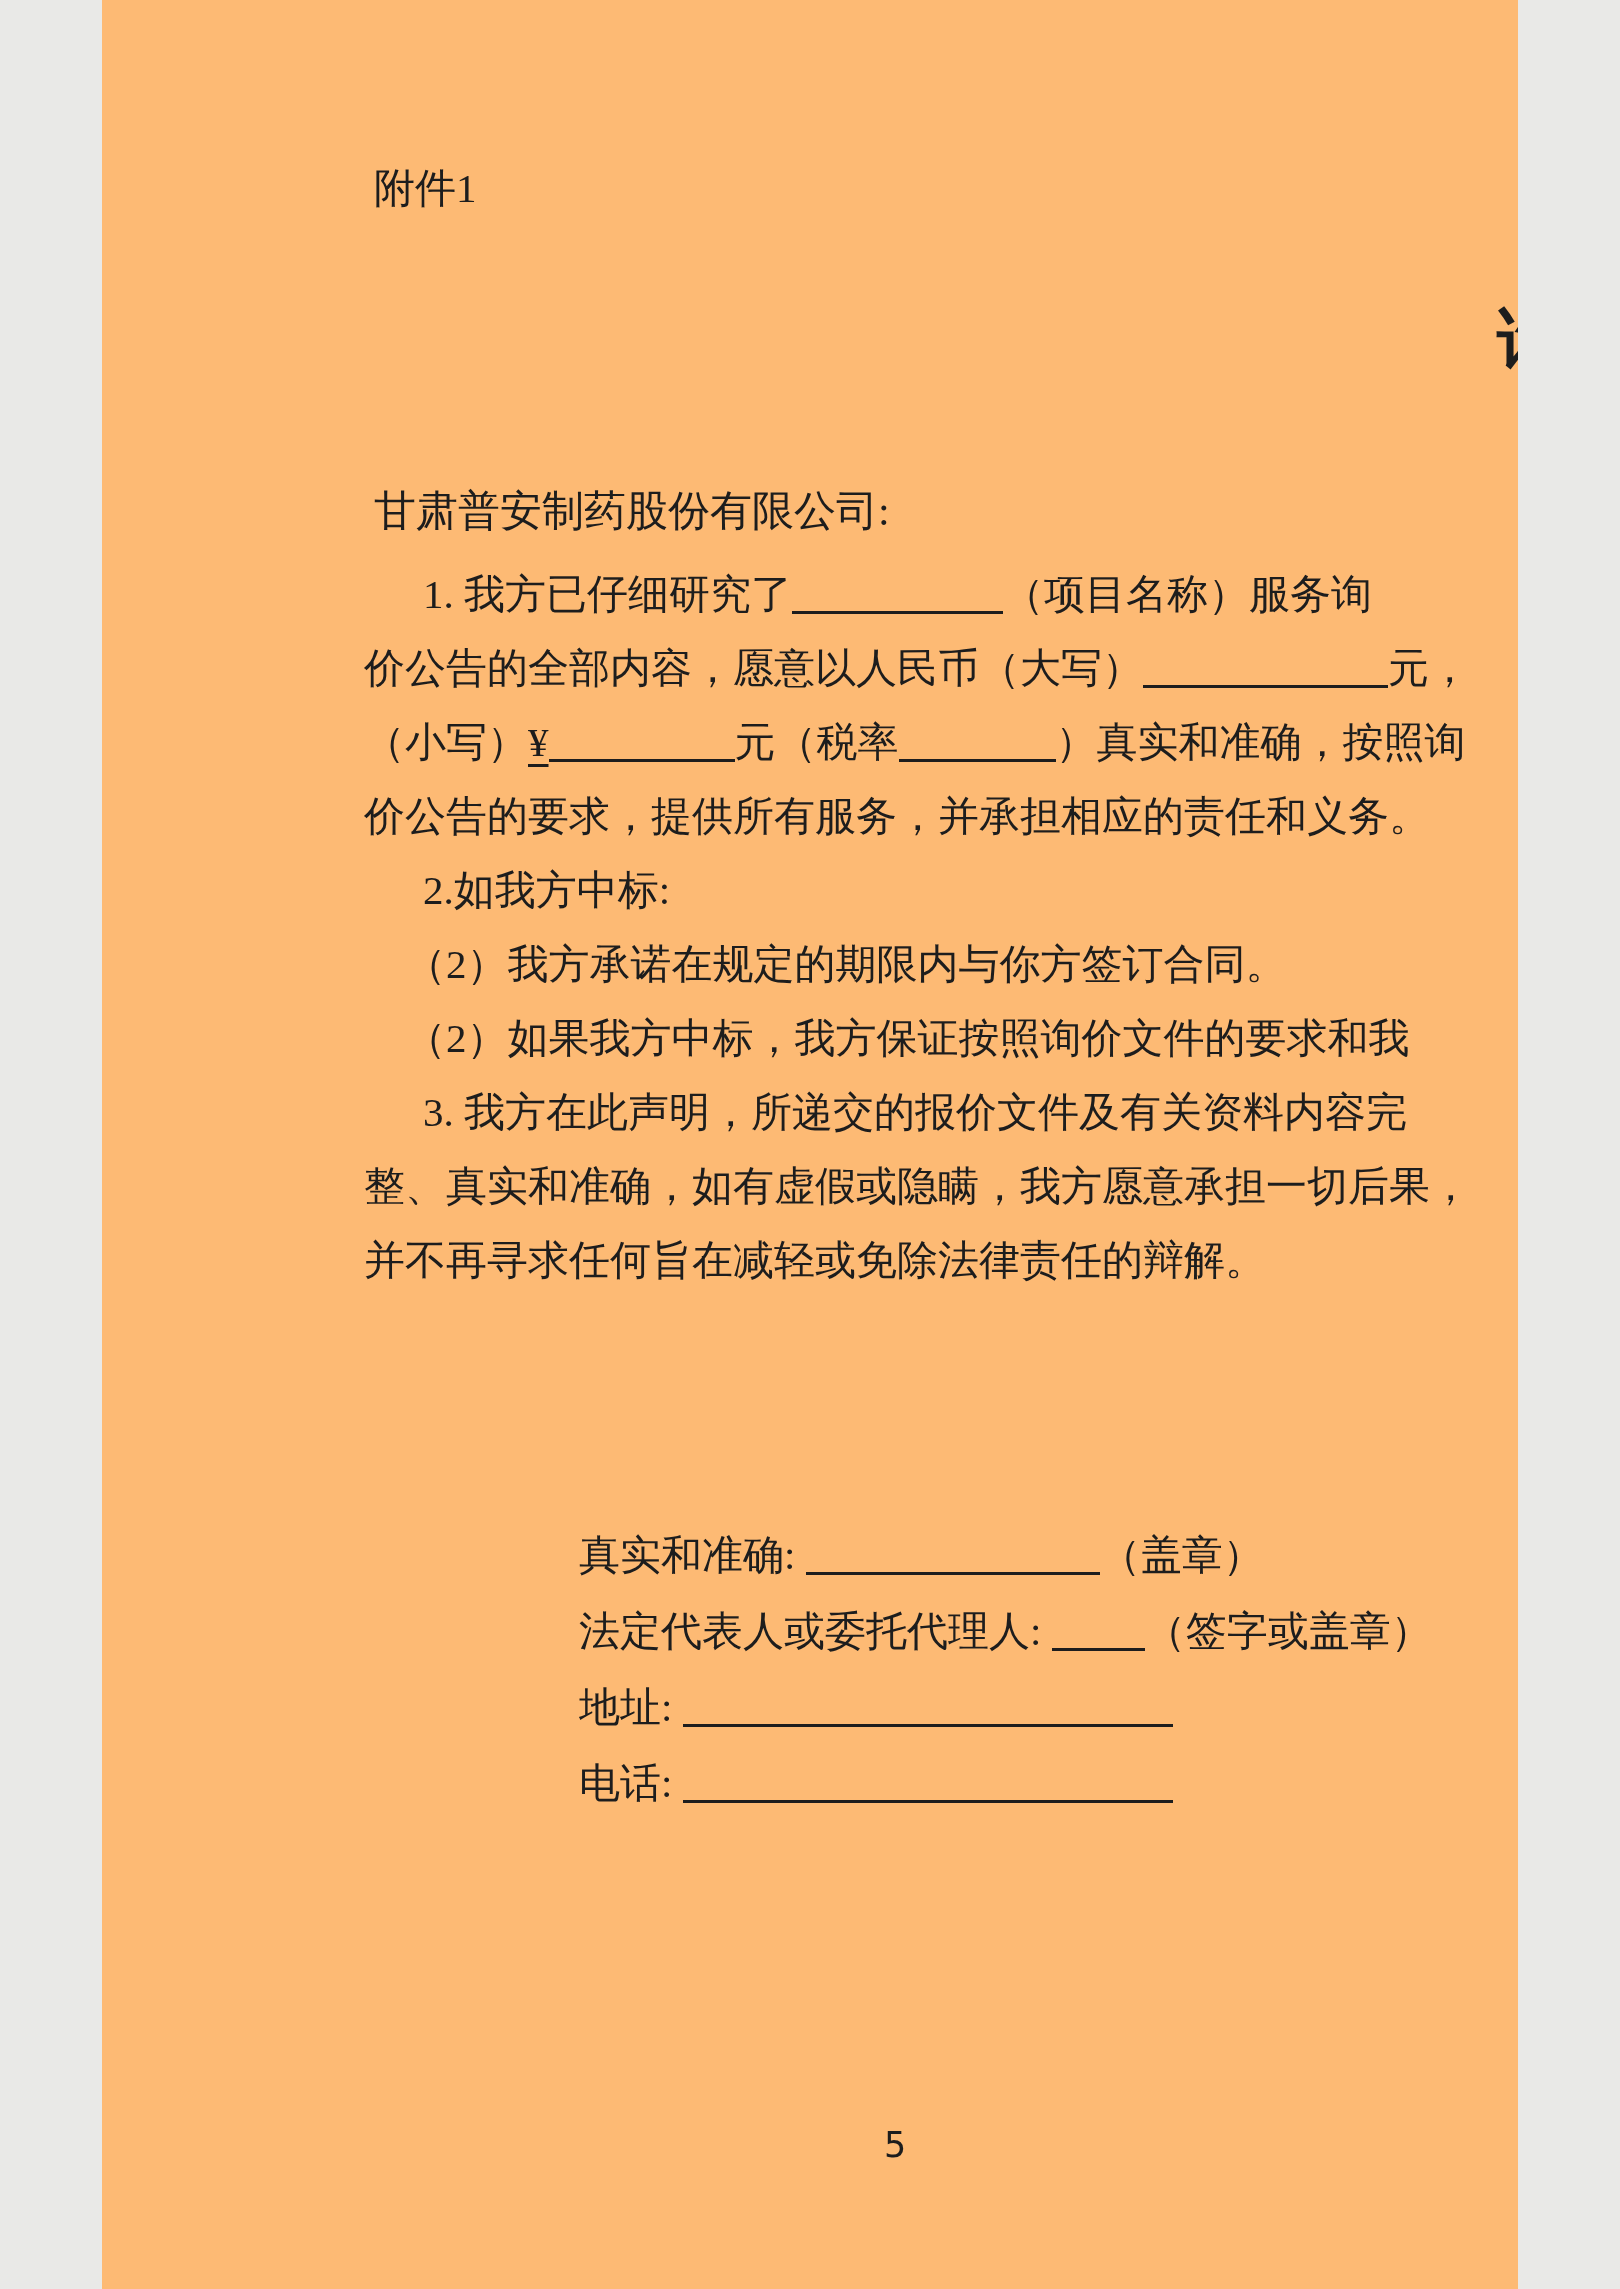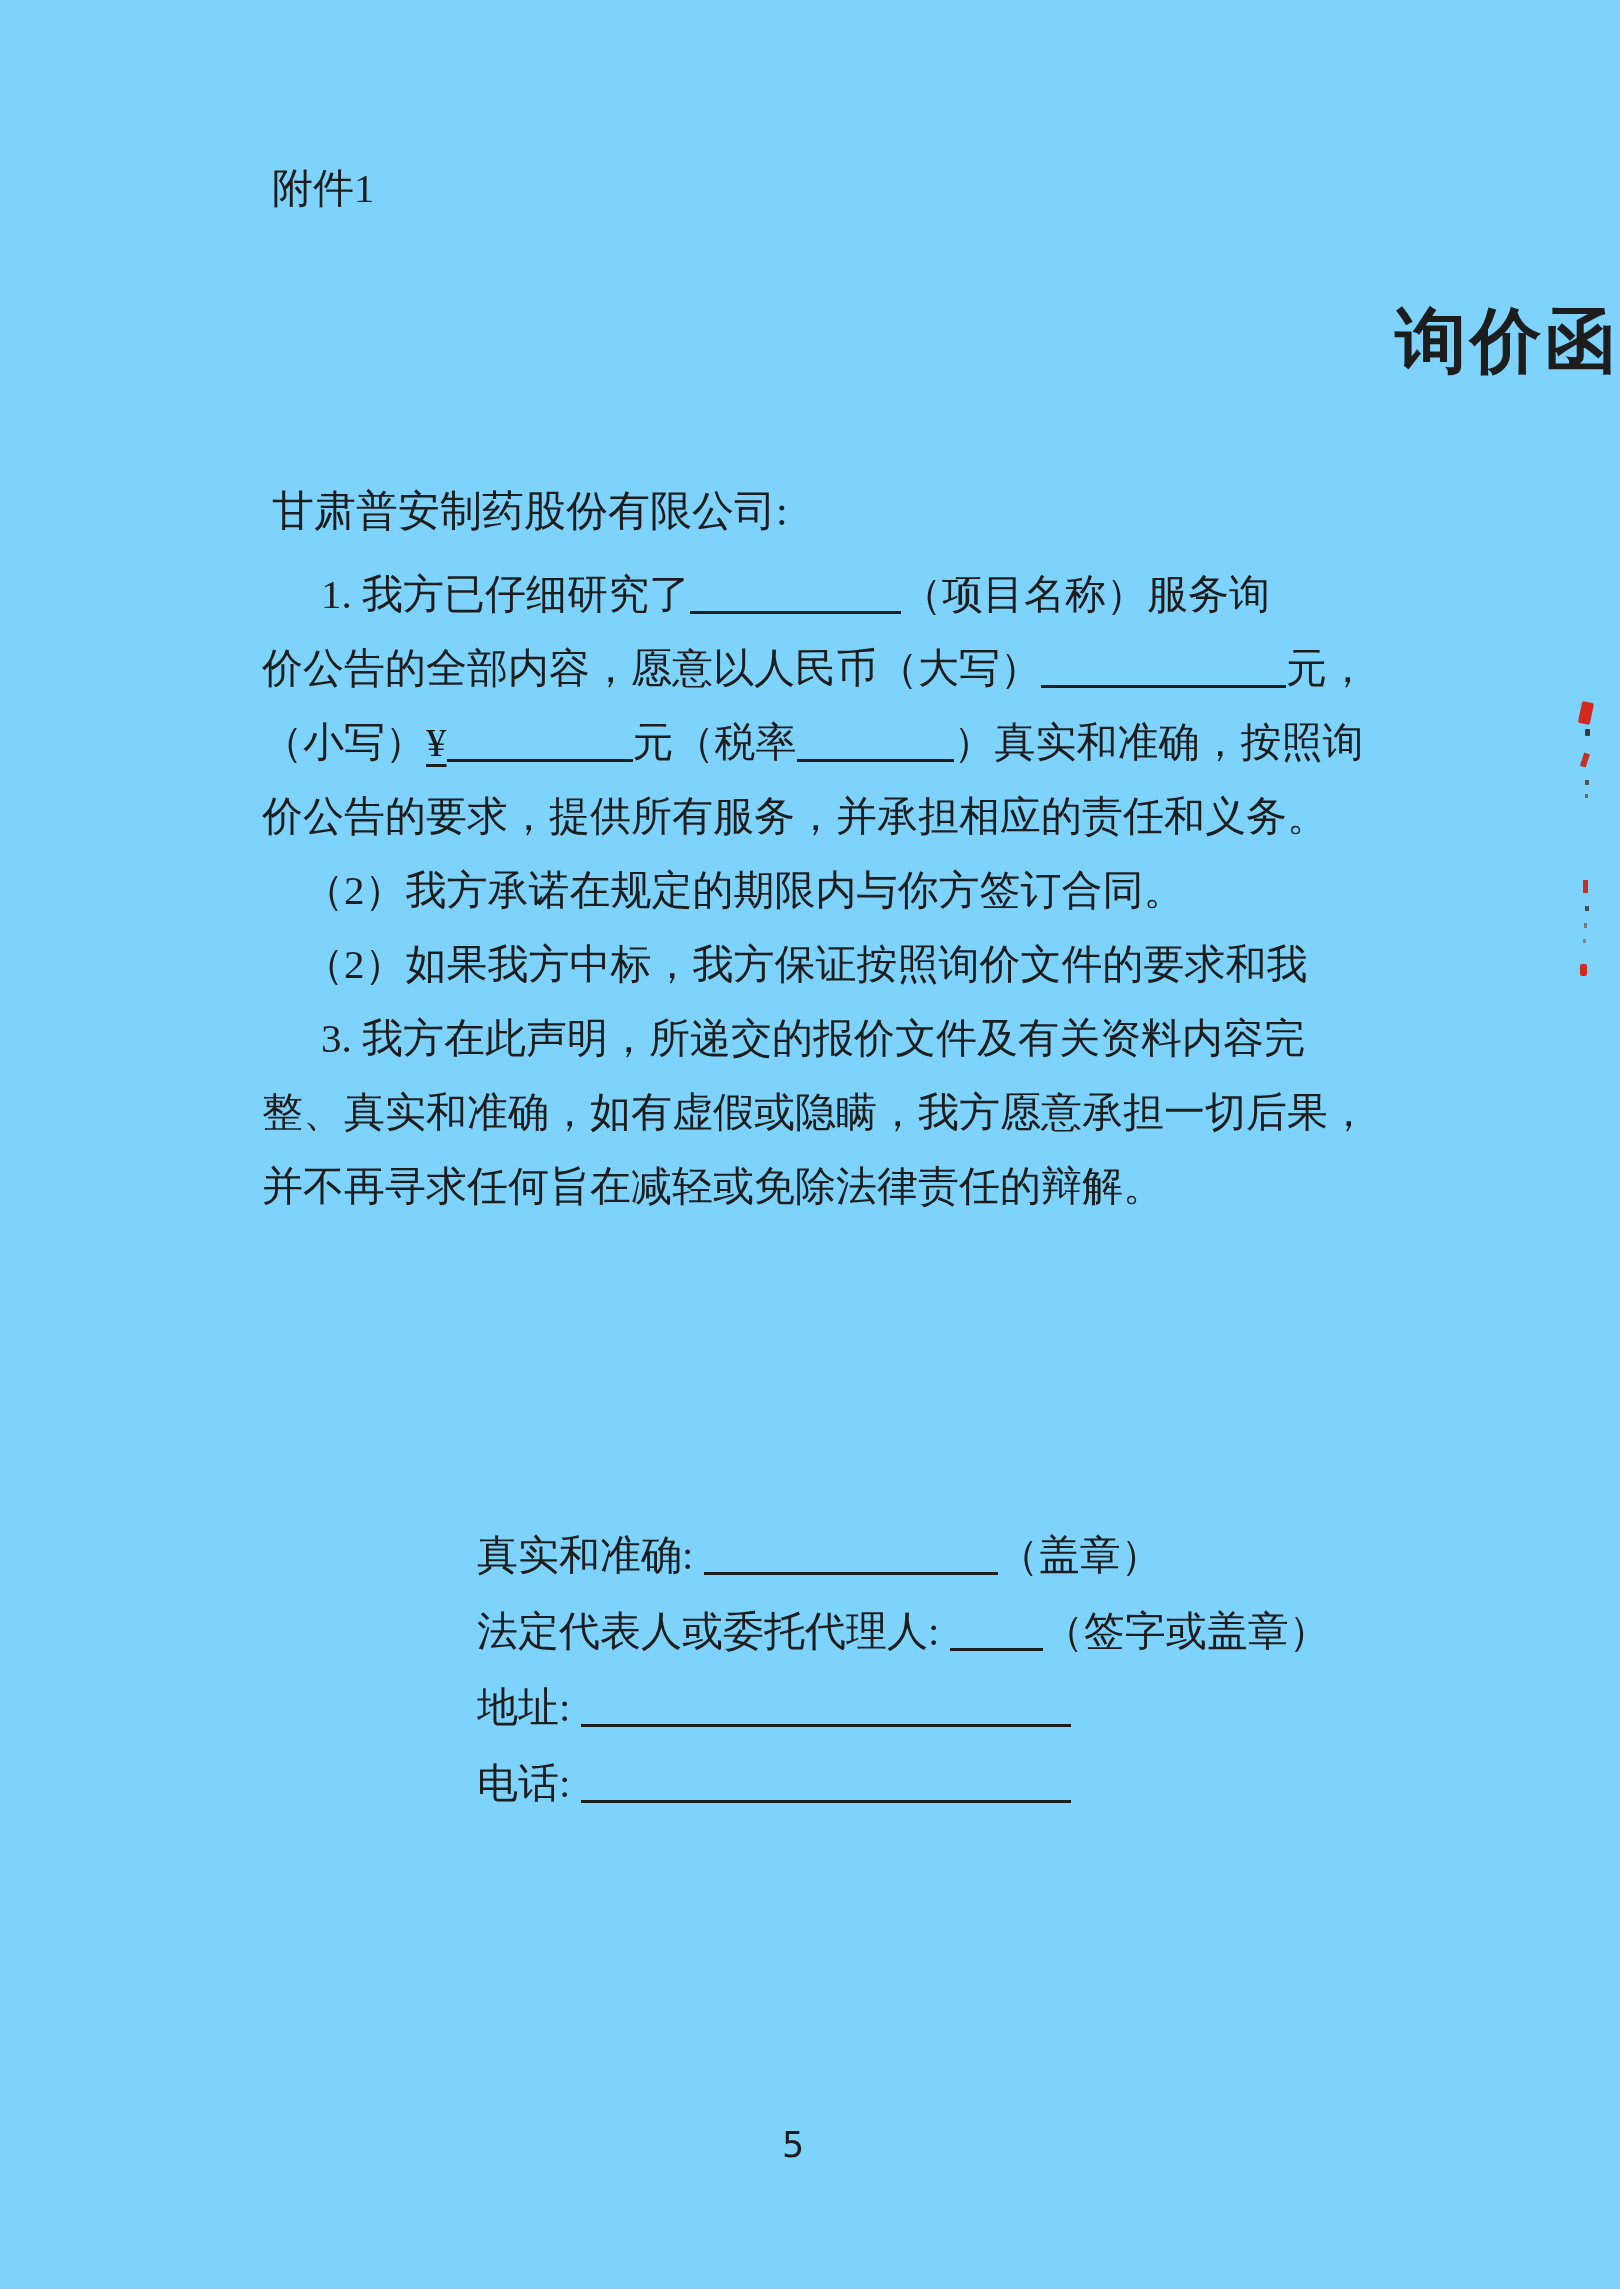--- a/index.html
+++ b/index.html
@@ -1,20 +1,20 @@
 <!DOCTYPE html>
 <html><head>
 <meta charset="utf-8">
 <style>
   html,body{margin:0;padding:0;background:#e9e9e7;}
   .page{
     position:relative;
-    width:1620px;height:2290px;
+    width:1416px;height:2290px;
     margin:0 auto;
-    background:#7dd3fc;
+    background:#fdba74;
     color:#1d1d1d;
     font-family:"Liberation Serif","DejaVu Serif",serif;
     overflow:hidden;
   }
   .attachment{
     position:absolute;left:272px;top:165px;
     font-size:41px;line-height:47px;white-space:nowrap;
   }
   .doc-title{
     position:absolute;left:0;top:294px;width:1620px;
@@ -65,20 +65,21 @@
 
   <div class="doc-title">询价函</div>
 
   <div class="salutation">甘肃普安制药股份有限公司:</div>
 
   <div class="body-block">
       <div class="line" style="padding-left: 59px;"><span>1. 我方已仔细研究了</span><span class="blank" style="width: 211px;"></span><span>（项目名称）服务询</span></div>
       <div class="line"><span>价公告的全部内容，愿意以人民币（大写）</span><span class="blank" style="width: 245px;"></span><span>元，</span></div>
       <div class="line"><span>（小写）</span><span class="u">¥</span><span class="blank" style="width: 186px;"></span><span>元（税率</span><span class="blank" style="width: 157px;"></span><span>）真实和准确，按照询</span></div>
       <div class="line"><span>价公告的要求，提供所有服务，并承担相应的责任和义务。</span></div>
+      <div class="line" style="padding-left: 59px;"><span>2.如我方中标:</span></div>
       <div class="line" style="padding-left: 41px;"><span>（2）我方承诺在规定的期限内与你方签订合同。</span></div>
       <div class="line" style="padding-left: 41px;"><span>（2）如果我方中标，我方保证按照询价文件的要求和我</span></div>
       <div class="line" style="padding-left: 59px;"><span>3. 我方在此声明，所递交的报价文件及有关资料内容完</span></div>
       <div class="line"><span>整、真实和准确，如有虚假或隐瞒，我方愿意承担一切后果，</span></div>
       <div class="line"><span>并不再寻求任何旨在减轻或免除法律责任的辩解。</span></div>
     </div>
 
   <div class="sig-block">
       <div class="line"><span>真实和准确: </span><span class="blank" style="width: 294px;"></span><span>（盖章）</span></div>
       <div class="line"><span>法定代表人或委托代理人: </span><span class="blank" style="width: 93px;"></span><span>（签字或盖章）</span></div>

